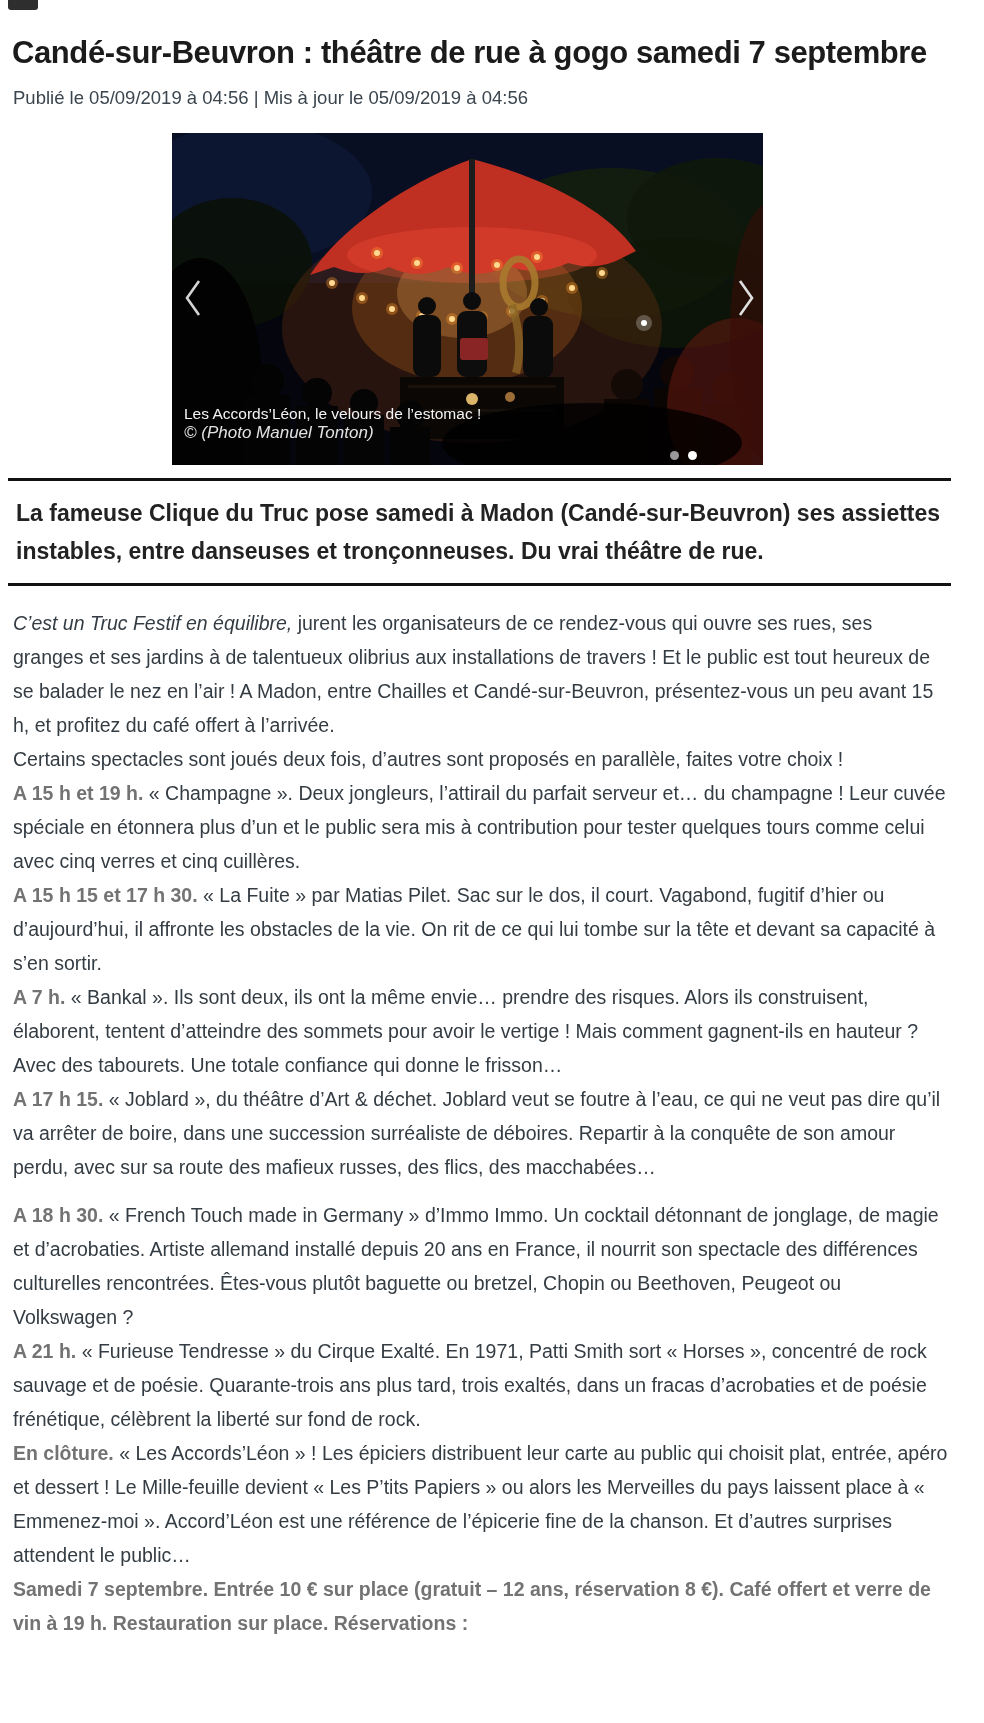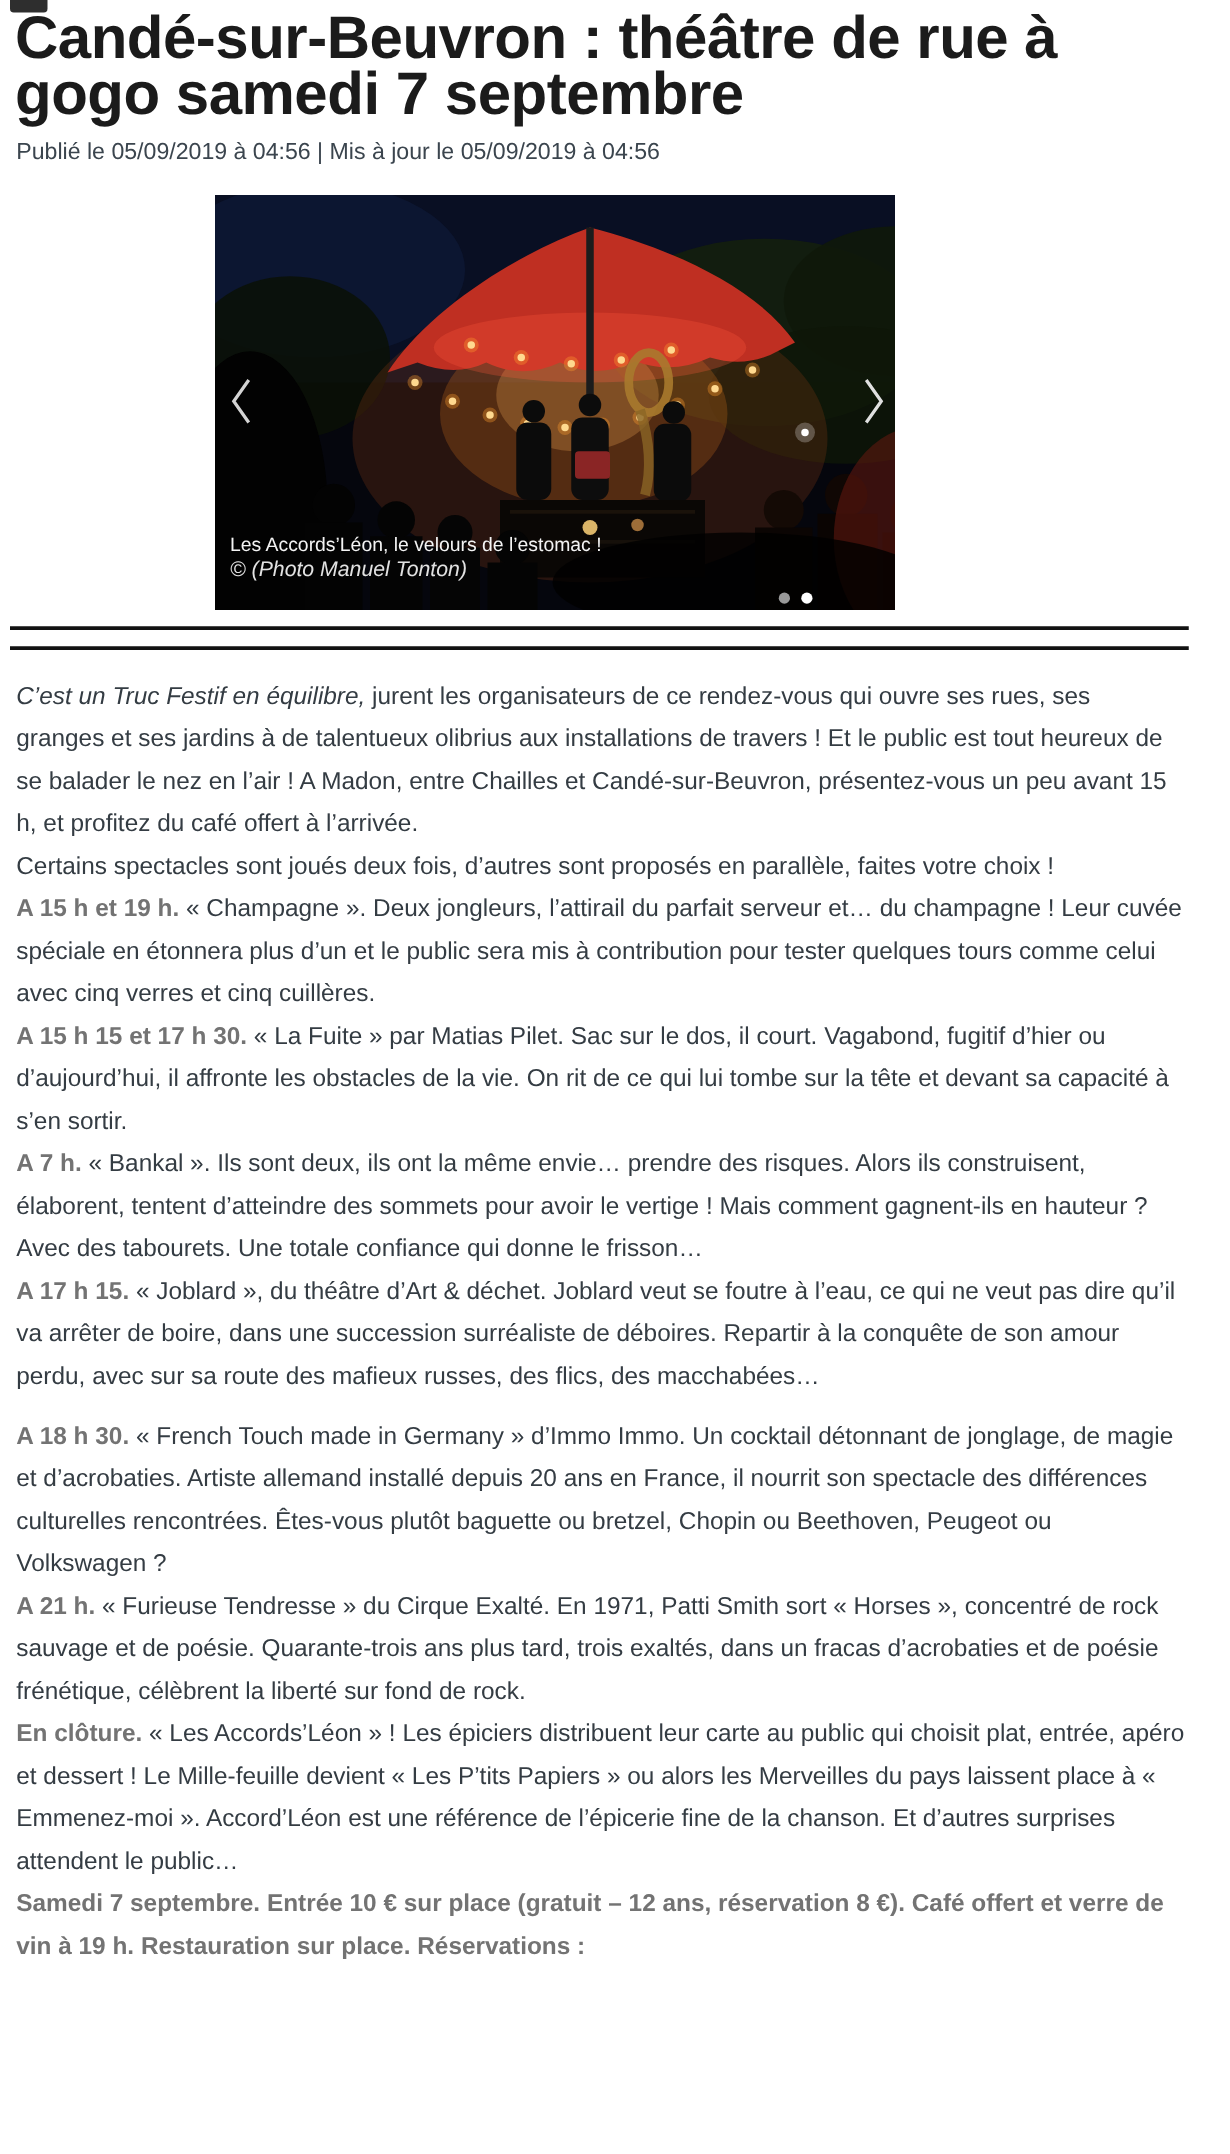--- a/index.html
+++ b/index.html
@@ -4,31 +4,31 @@
 <style>
   html,body{margin:0;padding:0;background:#ffffff;}
   body{
     width:984px;min-height:1723px;position:relative;
     font-family:"Liberation Sans","DejaVu Sans",sans-serif;
     -webkit-font-smoothing:antialiased;
   }
   .artifact{position:absolute;top:0;left:8px;width:30px;height:10px;background:#2e2e2e;border-radius:0 0 3px 3px;}
   .page{padding:0;}
   h1.title{
-    margin:8px 30px 0 12px;
-    font-size:48px;line-height:45px;font-weight:700;
+    margin:30px 30px 0 12px;
+    font-size:31px;line-height:45px;font-weight:700;
     color:#1b1b1b;letter-spacing:-0.4px;
   }
   .pubdate{
     margin:12px 30px 0 13px;
     font-size:18.5px;color:#3b454e;
   }
   
   .carousel{
-    position:relative;width:544px;height:332px;
+    position:relative;width:591px;height:332px;
     margin:24px 0 0 172px;background:#04050b;overflow:hidden;
   }
   .carousel svg.photo{display:block;width:591px;height:332px;}
   .nav-arrow{
     position:absolute;top:50%;transform:translateY(-50%);
     width:26px;height:48px;background:transparent;border:0;padding:0;cursor:pointer;
   }
   .nav-arrow.prev{left:8px;}
   .nav-arrow.next{right:4px;}
   .caption-box{position:absolute;left:12px;bottom:24px;color:#fff;}
@@ -171,20 +171,21 @@
     </div>
 
     <div class="dots">
       <span class="dot"></span>
       <span class="dot active"></span>
     </div>
   </div>
 
   <div class="rule"></div>
 
+  <div class="lead">La fameuse Clique du Truc pose samedi à Madon (Candé-sur-Beuvron) ses assiettes instables, entre danseuses et tronçonneuses. Du vrai théâtre de rue.</div>
 
   <div class="rule"></div>
 
   <div class="article">
     <p><em>C’est un Truc Festif en équilibre,</em><span> jurent les organisateurs de ce rendez-vous qui ouvre ses rues, ses granges et ses jardins à de talentueux olibrius aux installations de travers ! Et le public est tout heureux de se balader le nez en l’air ! A Madon, entre Chailles et Candé-sur-Beuvron, présentez-vous un peu avant 15 h, et profitez du café offert à l’arrivée.</span></p>
     <p><span>Certains spectacles sont joués deux fois, d’autres sont proposés en parallèle, faites votre choix !</span></p>
     <p><strong>A 15 h et 19 h.</strong><span> « Champagne ». Deux jongleurs, l’attirail du parfait serveur et… du champagne ! Leur cuvée spéciale en étonnera plus d’un et le public sera mis à contribution pour tester quelques tours comme celui avec cinq verres et cinq cuillères.</span></p>
     <p><strong>A 15 h 15 et 17 h 30.</strong><span> « La Fuite » par Matias Pilet. Sac sur le dos, il court. Vagabond, fugitif d’hier ou d’aujourd’hui, il affronte les obstacles de la vie. On rit de ce qui lui tombe sur la tête et devant sa capacité à s’en sortir.</span></p>
     <p><strong>A 7 h.</strong><span> « Bankal ». Ils sont deux, ils ont la même envie… prendre des risques. Alors ils construisent, élaborent, tentent d’atteindre des sommets pour avoir le vertige ! Mais comment gagnent-ils en hauteur ? Avec des tabourets. Une totale confiance qui donne le frisson…</span></p>
     <p><strong>A 17 h 15.</strong><span> « Joblard », du théâtre d’Art &amp; déchet. Joblard veut se foutre à l’eau, ce qui ne veut pas dire qu’il va arrêter de boire, dans une succession surréaliste de déboires. Repartir à la conquête de son amour perdu, avec sur sa route des mafieux russes, des flics, des macchabées…</span></p>

